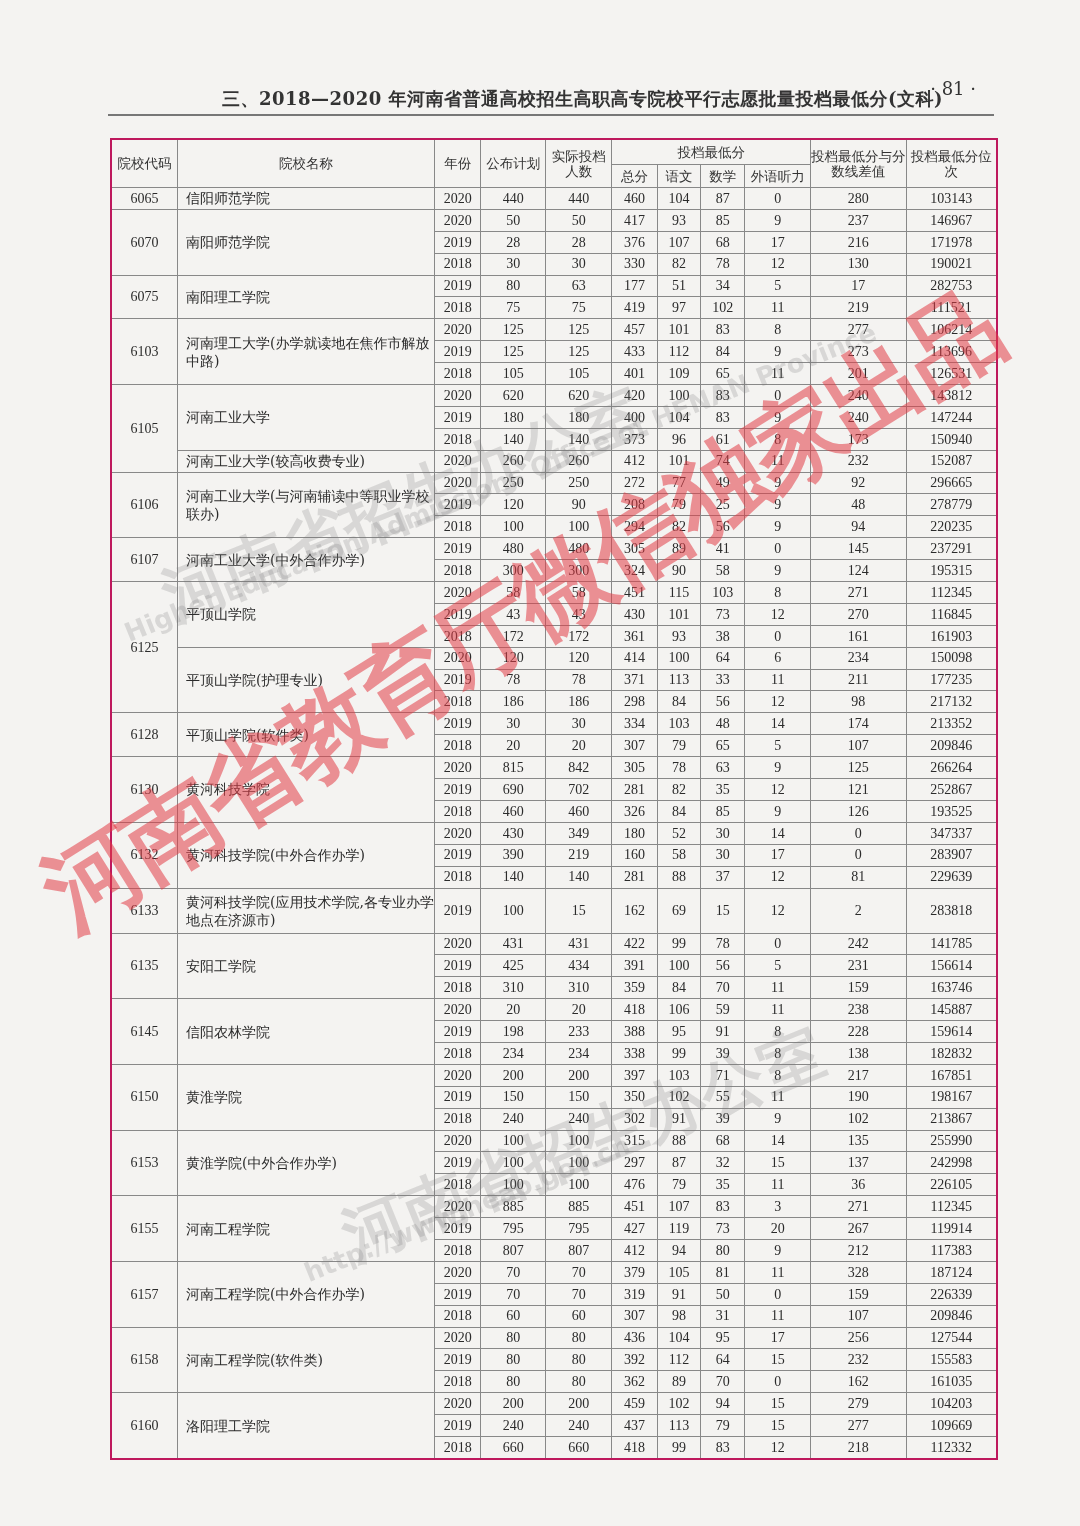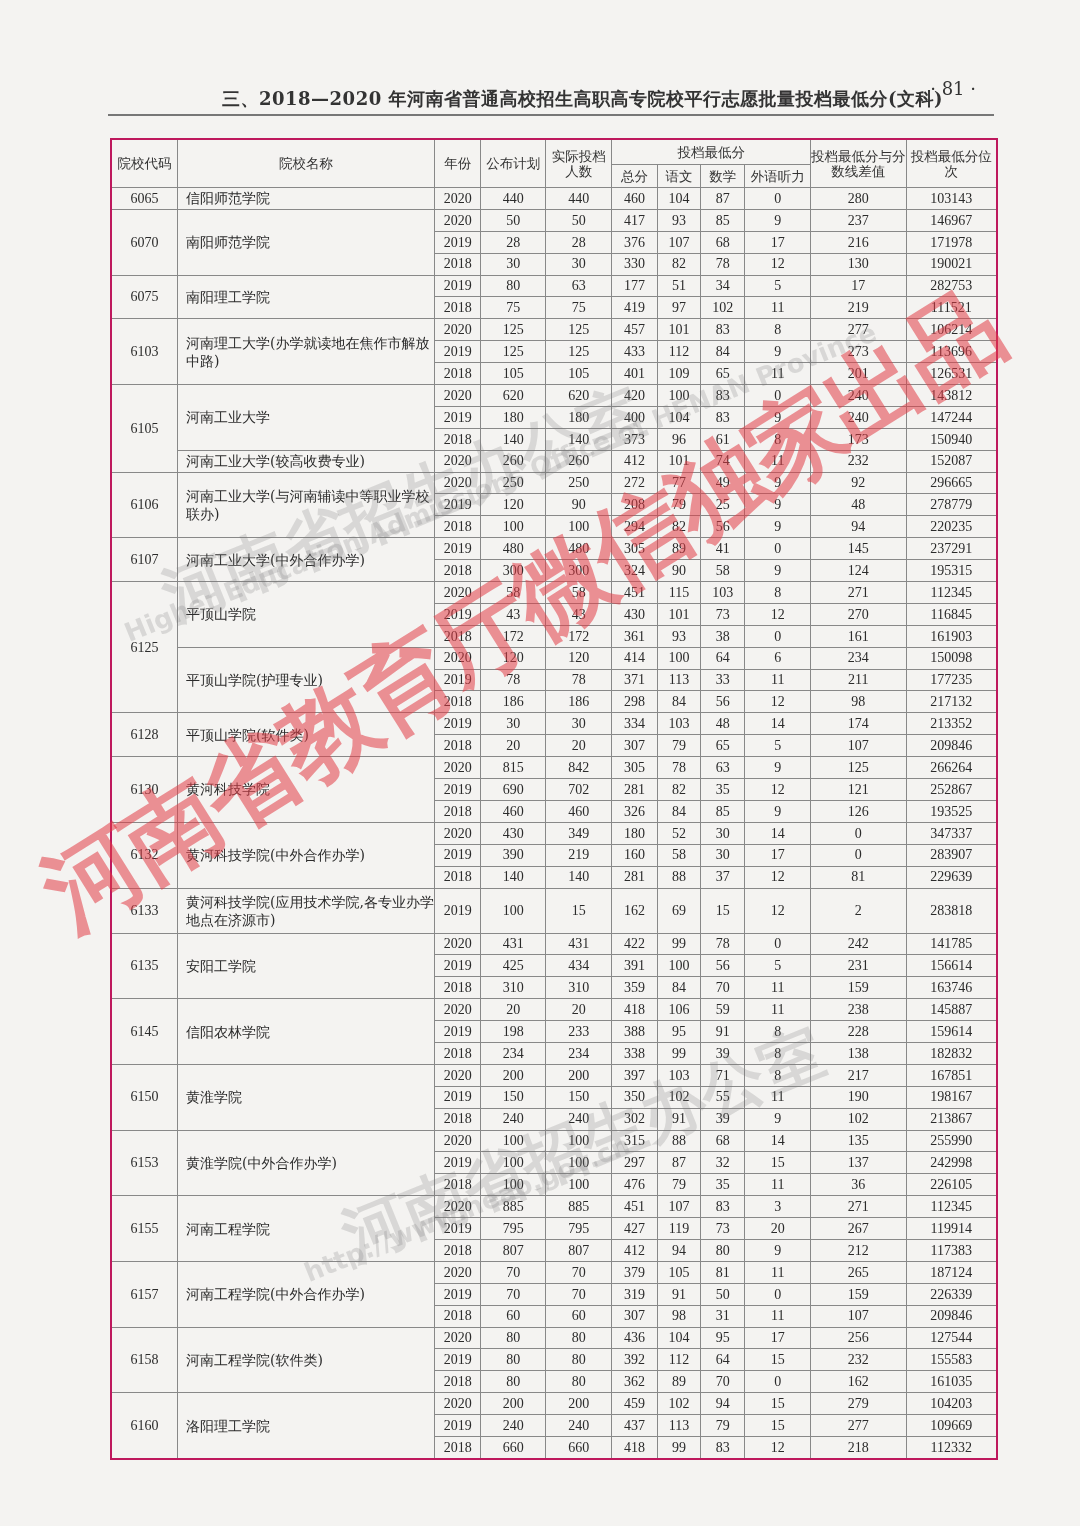--- a/index.html
+++ b/index.html
@@ -670,21 +670,21 @@
       <tr>
         <td rowspan="3">6157</td>
         <td rowspan="3" class="name">河南工程学院(中外合作办学)</td>
         <td>2020</td>
         <td>70</td>
         <td>70</td>
         <td>379</td>
         <td>105</td>
         <td>81</td>
         <td>11</td>
-        <td>265</td>
+        <td>328</td>
         <td>187124</td>
       </tr>
       <tr>
         <td>2019</td>
         <td>70</td>
         <td>70</td>
         <td>319</td>
         <td>91</td>
         <td>50</td>
         <td>0</td>

